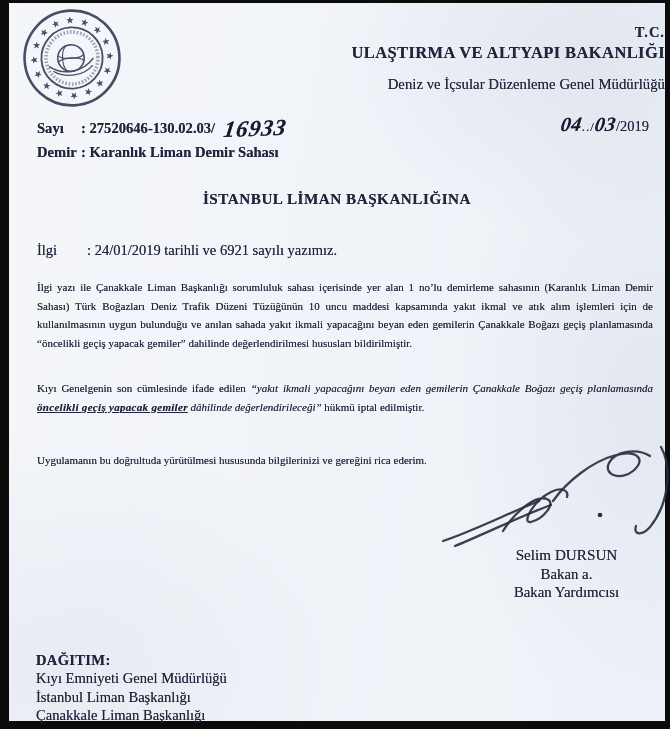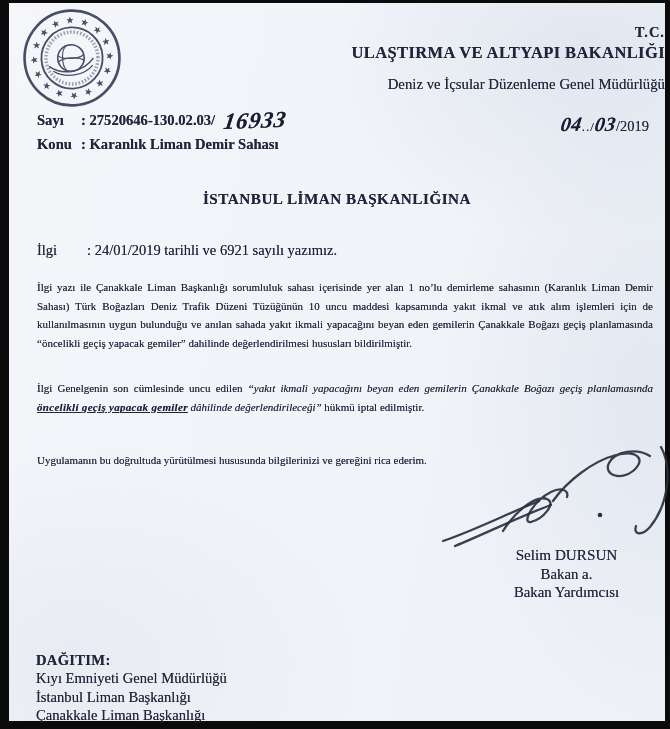--- a/index.html
+++ b/index.html
@@ -22,21 +22,21 @@
   }
   .emblem { position: absolute; left: 12px; top: 4px; width: 102px; height: 102px; }
   .emblem svg { width: 100%; height: 100%; opacity: 0.82; transform: rotate(-3deg); }
   .emblem .st { font-size: 9px; fill: #232a46; }
 
   .header { position: absolute; left: 0; right: 0; top: 20px; text-align: right; line-height: 1.25; }
   .header .tc { font-weight: bold; font-size: 14.5px; letter-spacing: 1px; }
   .header .ministry { font-weight: bold; font-size: 16.5px; letter-spacing: 0.4px; margin-top: 2px; }
   .header .dept { font-size: 14.8px; margin-top: 11px; }
 
-  .meta { position: absolute; left: 28px; top: 108px; font-size: 14.6px; font-weight: bold; line-height: 1.28; }
+  .meta { position: absolute; left: 28px; top: 116px; font-size: 14.6px; font-weight: bold; line-height: 1.28; }
   .meta-row { display: flex; white-space: nowrap; }
   .meta-label { display: inline-block; width: 44px; }
   .hand {
     font-style: italic; font-weight: bold;
     transform: skewX(-10deg) rotate(-2deg);
     display: inline-block;
     color: #171c30;
   }
   .sayi-hand { font-size: 23px; margin-left: 9px; margin-top: -5px; letter-spacing: 1px; }
 
@@ -110,39 +110,39 @@
     <div class="dept">Deniz ve İçsular Düzenleme Genel Müdürlüğü</div>
   </div>
 
   <div class="meta">
     <div class="meta-row">
       <span class="meta-label">Sayı</span>
       <span>: 27520646-130.02.03/</span>
       <span class="hand sayi-hand">16933</span>
     </div>
     <div class="meta-row">
-      <span class="meta-label">Konu</span>
+      <span class="meta-label">Demir</span>
       <span>: Karanlık Liman Demir Sahası</span>
     </div>
   </div>
 
   <div class="date">
     <span class="hand">04</span><span class="dots">../</span><span class="hand">03</span><span>/2019</span>
   </div>
 
   <div class="addressee">İSTANBUL LİMAN BAŞKANLIĞINA</div>
 
   <div class="ilgi">
     <span class="meta-label">İlgi</span>
     <span>: 24/01/2019 tarihli ve 6921 sayılı yazımız.</span>
   </div>
 
   <div class="body-text p1">İlgi yazı ile Çanakkale Liman Başkanlığı sorumluluk sahası içerisinde yer alan 1 no’lu demirleme sahasının (Karanlık Liman Demir Sahası) Türk Boğazları Deniz Trafik Düzeni Tüzüğünün 10 uncu maddesi kapsamında yakıt ikmal ve atık alım işlemleri için de kullanılmasının uygun bulunduğu ve anılan sahada yakıt ikmali yapacağını beyan eden gemilerin Çanakkale Boğazı geçiş planlamasında “öncelikli geçiş yapacak gemiler” dahilinde değerlendirilmesi hususları bildirilmiştir.</div>
 
-  <div class="body-text p2"><span>İlgi Genelgenin son cümlesinde uncu edilen </span><span class="it">“yakıt ikmali yapacağını beyan eden gemilerin Çanakkale Boğazı geçiş planlamasında </span><span class="em-bold">öncelikli geçiş yapacak gemiler</span><span class="it"> dâhilinde değerlendirileceği”</span><span> hükmü iptal edilmiştir.</span></div>
+  <div class="body-text p2"><span>Kıyı Genelgenin son cümlesinde ifade edilen </span><span class="it">“yakıt ikmali yapacağını beyan eden gemilerin Çanakkale Boğazı geçiş planlamasında </span><span class="em-bold">öncelikli geçiş yapacak gemiler</span><span class="it"> dâhilinde değerlendirileceği”</span><span> hükmü iptal edilmiştir.</span></div>
 
   <div class="body-text p3">Uygulamanın bu doğrultuda yürütülmesi hususunda bilgilerinizi ve gereğini rica ederim.</div>
 
   <svg class="signature-svg" viewBox="0 0 238 108" xmlns="http://www.w3.org/2000/svg">
     <path d="M6,98 C36,88 72,70 102,58"></path>
     <path d="M18,103 C50,90 86,72 114,62"></path>
     <path d="M66,88 C80,66 100,52 110,56 C120,60 106,76 94,79 C84,81 96,58 114,49 C124,44 132,47 130,54"></path>
     <path d="M116,58 C130,38 156,18 179,12 C200,7 210,16 196,28 C184,38 166,32 172,20 C178,8 200,5 213,13"></path>
     <path d="M224,4 C236,26 231,62 213,84 C205,93 196,92 199,83"></path>
     <circle cx="163" cy="72" r="2.3" fill="#2a3040" stroke="none"></circle>

